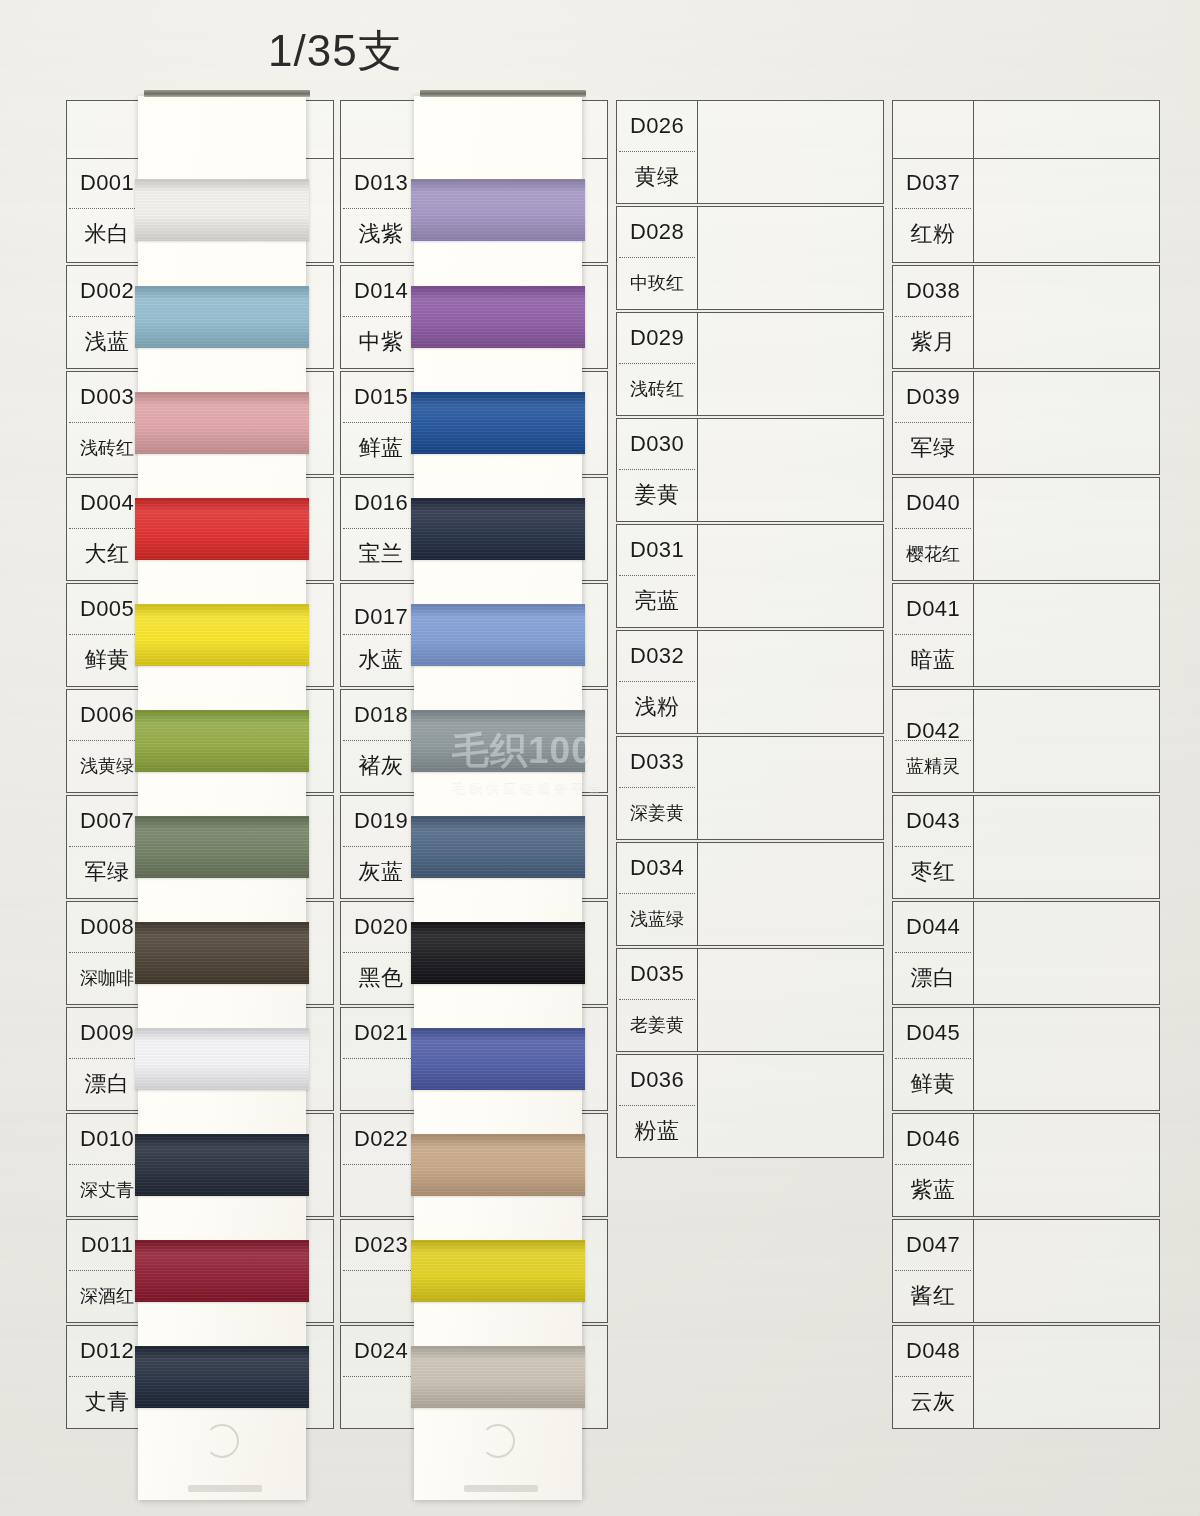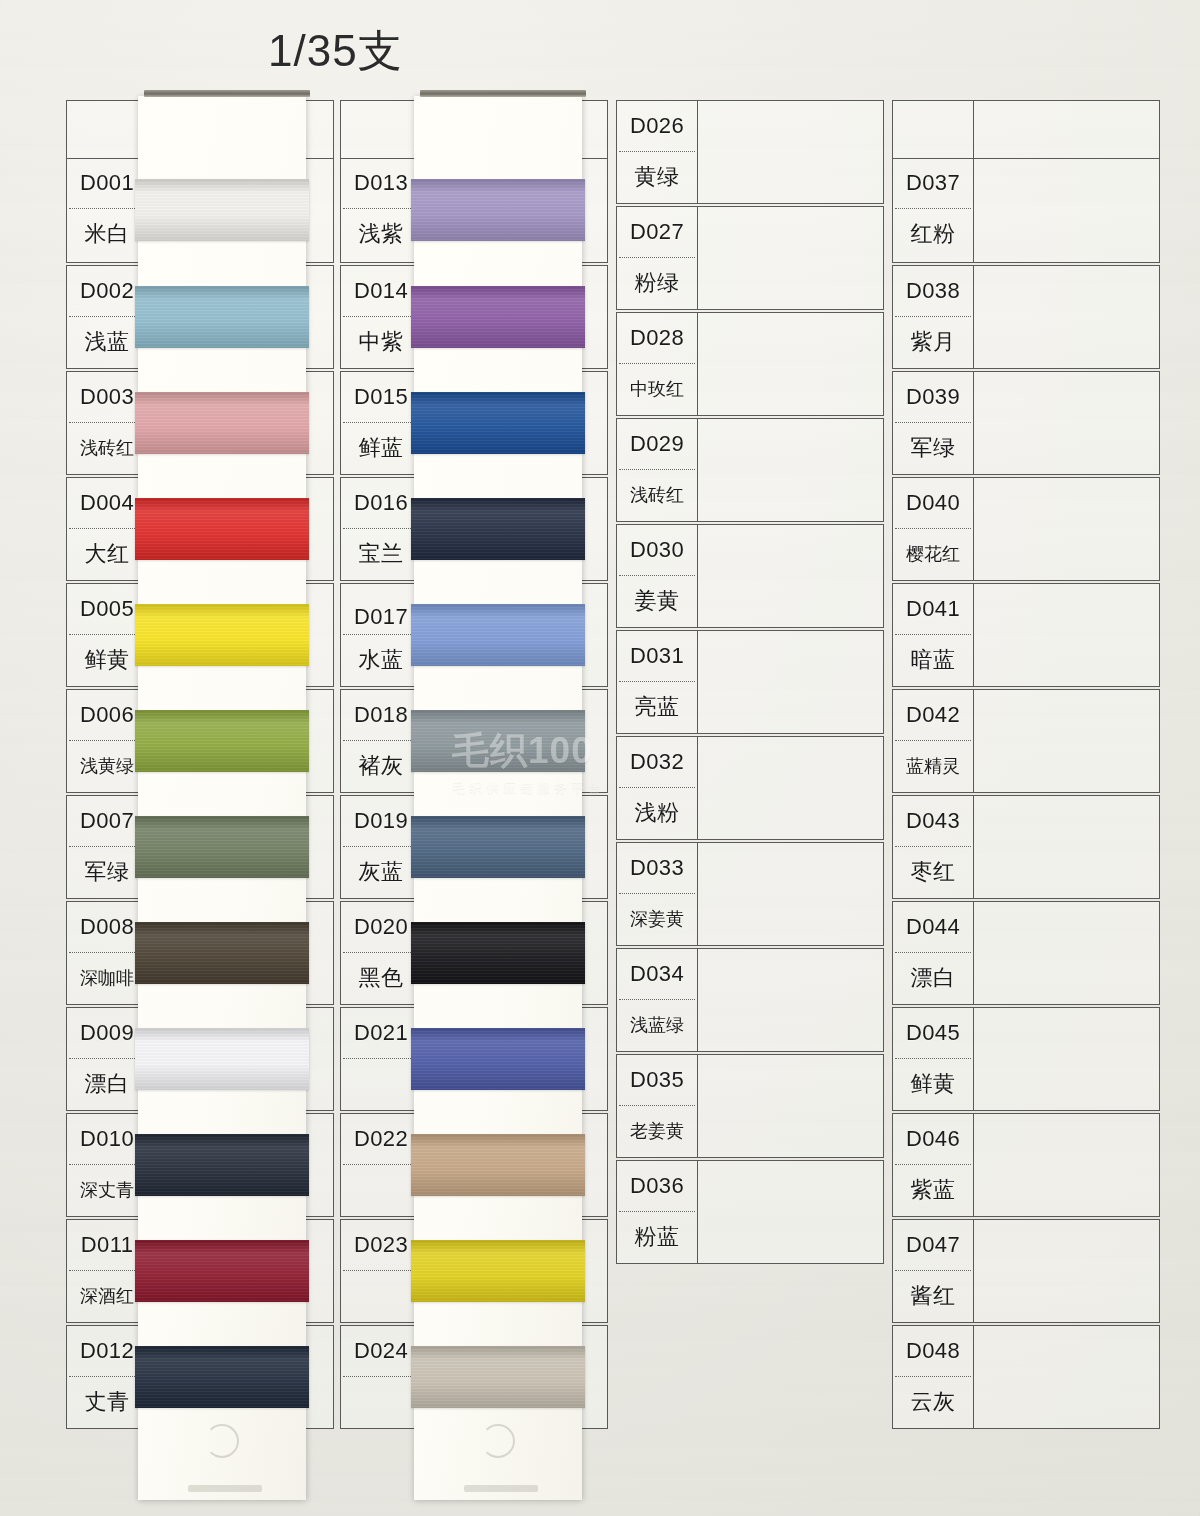--- a/index.html
+++ b/index.html
@@ -401,28 +401,20 @@
           <div class="vdiv"></div>
           <div class="hdot" style="top: 50px;"></div>
           <div class="code" style="top: 0px;">D026</div>
           <div class="cname" style="top: 51px;">黄绿</div>
         </div>
       </div>
       <div class="row">
         <div class="cell">
           <div class="vdiv"></div>
           <div class="hdot" style="top: 50px;"></div>
-          <div class="code" style="top: 0px;">D027</div>
-          <div class="cname" style="top: 51px;">粉绿</div>
-        </div>
-      </div>
-      <div class="row">
-        <div class="cell">
-          <div class="vdiv"></div>
-          <div class="hdot" style="top: 50px;"></div>
           <div class="code" style="top: 0px;">D028</div>
           <div class="cname tight" style="top: 51px;">中玫红</div>
         </div>
       </div>
       <div class="row">
         <div class="cell">
           <div class="vdiv"></div>
           <div class="hdot" style="top: 50px;"></div>
           <div class="code" style="top: 0px;">D029</div>
           <div class="cname tight" style="top: 51px;">浅砖红</div>
@@ -524,21 +516,21 @@
           <div class="vdiv"></div>
           <div class="hdot" style="top: 50px;"></div>
           <div class="code" style="top: 0px;">D041</div>
           <div class="cname" style="top: 51px;">暗蓝</div>
         </div>
       </div>
       <div class="row">
         <div class="cell">
           <div class="vdiv"></div>
           <div class="hdot" style="top: 50px;"></div>
-          <div class="code" style="top: 0px;">D042</div>
+          <div class="code" style="top: 16px;">D042</div>
           <div class="cname tight" style="top: 51px;">蓝精灵</div>
         </div>
       </div>
       <div class="row">
         <div class="cell">
           <div class="vdiv"></div>
           <div class="hdot" style="top: 50px;"></div>
           <div class="code" style="top: 0px;">D043</div>
           <div class="cname" style="top: 51px;">枣红</div>
         </div>

